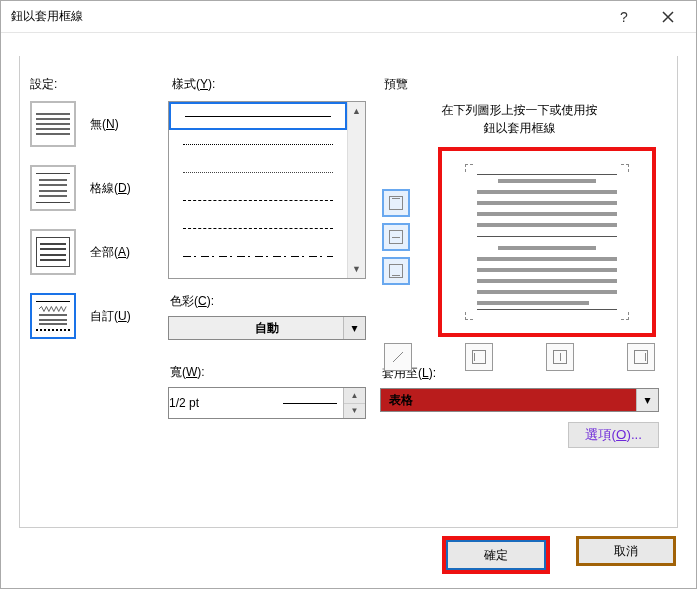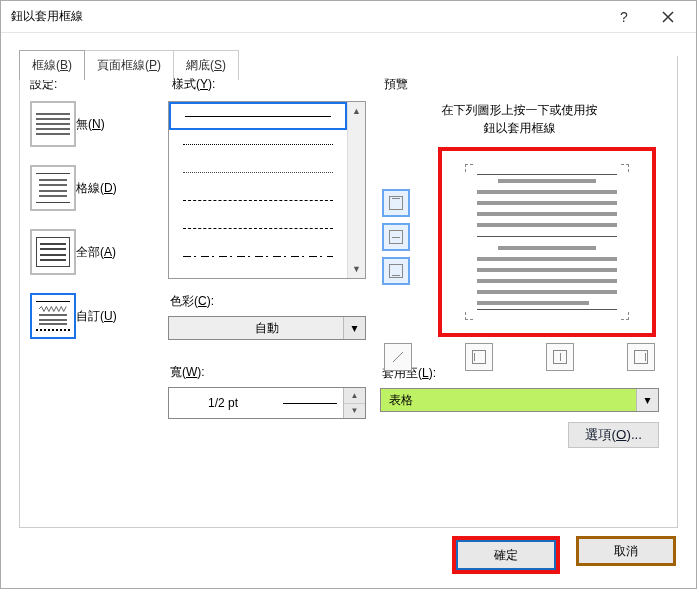--- a/index.html
+++ b/index.html
@@ -59,21 +59,21 @@
     padding: 20px 18px 6px 6px;
     display: flex;
     gap: 14px;
   }
   .col-set { width: 128px; }
   .col-style { width: 198px; }
   .col-preview { flex:1; }
   .section-label { margin-bottom:8px; font-size:12px; padding-left:4px;}
   .u { text-decoration: underline; }
   .setting-list { display:flex; flex-direction:column; gap:18px; }
-  .setting-item { display:flex; align-items:center; gap:0; padding-left:4px;}
+  .setting-item { display:flex; align-items:center; gap:14px; padding-left:4px;}
   .setting-icon {
     width:46px; height:46px;
     border:2px solid #1a73e8;
     background:#fff;
     display:flex; align-items:center; justify-content:center;
     flex-shrink:0;
   }
   .setting-icon.inactive { border-color:#bbb; }
   .thumb {
     width:34px; height:30px;
@@ -102,31 +102,31 @@
   .line-sample { width:100%; }
   .scrollbar { width:18px; background:#f0f0f0; border-left:1px solid #ddd; display:flex; flex-direction:column; justify-content:space-between;}
   .scroll-btn { height:18px; display:flex;align-items:center;justify-content:center;font-size:9px;color:#555;background:#f0f0f0;}
   .scroll-track { flex:1; }
   .field-label { margin:4px 0 6px 2px; }
   .dropdown {
     height:24px; border:1px solid #888; background:#eee;
     display:flex; align-items:center; position:relative;
     padding:0 8px;
   }
-  .dropdown.white { background:#bef264; }
-  .dropdown .dd-text { flex:1; text-align:center; }
+  .dropdown.white { background:#b91c1c; }
+  .dropdown .dd-text { flex:1; text-align:center;font-weight:bold; }
   .dropdown .dd-text.left { text-align:left; }
   .dropdown .dd-arrow {
     position:absolute; right:0; top:0; width:22px; height:100%;
     border-left:1px solid #bbb;
     display:flex;align-items:center;justify-content:center;
     background:#e8e8e8;
   }
   .width-box { height:32px; border:1px solid #888; display:flex; align-items:center;}
-  .width-text { flex:1; text-align:center; }
+  .width-text { flex:1; }
   .width-sample { width:54px; height:0; border-top:1px solid #000; margin:0 6px;}
   .spin { width:22px; height:100%; border-left:1px solid #bbb; display:flex; flex-direction:column; background:#e8e8e8;}
   .spin div{flex:1;display:flex;align-items:center;justify-content:center;font-size:8px;color:#555;}
   .spin div:first-child{border-bottom:1px solid #ccc;}
 
   .preview-hint { text-align:center; margin:8px 0 10px; line-height:1.5;}
   .preview-area { position:relative; height:210px; }
   .redbox {
     position:absolute; border:4px solid #e11; 
   }
@@ -159,24 +159,24 @@
   .mini-thumb { width:14px;height:14px; border:1px solid #888; position:relative;}
   .mini-thumb .h{position:absolute;left:2px;right:2px;top:50%;height:1px;background:#888;}
   .mini-thumb .v{position:absolute;top:2px;bottom:2px;left:50%;width:1px;background:#888;}
   .mini-thumb .ht{position:absolute;left:2px;right:2px;top:1px;height:1px;background:#888;}
   .mini-thumb .hb{position:absolute;left:2px;right:2px;bottom:1px;height:1px;background:#888;}
 
   .apply-row { margin-top:8px;}
   .options-btn {
     float:right; margin-top:10px;
     height:26px; padding:0 16px; border:1px solid #c5c5c5; background:#e8e8e8;
-    color:#0f172a;
+    color:#6d28d9;
   }
   .footer {
-    position:absolute; right:20px; bottom:14px; display:flex; gap:16px;padding-left:31px;
+    position:absolute; right:20px; bottom:14px; display:flex; gap:26px;padding-left:31px;
   }
   .ok-wrap { border:4px solid #e11; padding:0;}
   .btn {
     width:100px; height:30px; border:3px solid #a16207; background:#e8e8e8;
     display:flex;align-items:center;justify-content:center;
   }
   .btn.primary { border:2px solid #1a6bbd; }
 </style>
 </head>
 <body>
@@ -186,31 +186,20 @@
   <div class="titlebar">
     <div class="title">鈕以套用框線</div>
     <div class="help">?</div>
     <div class="close">
       <svg viewBox="0 0 12 12">
           <path d="M1 1 L11 11 M11 1 L1 11" stroke="#333" stroke-width="1.5" fill="none"></path>
         </svg>
     </div>
   </div>
 
-  <div class="tabs">
-    <div class="tab active">
-      <span>框線(<span class="u">B</span>)</span>
-    </div>
-    <div class="tab">
-      <span>頁面框線(<span class="u">P</span>)</span>
-    </div>
-    <div class="tab">
-      <span>網底(<span class="u">S</span>)</span>
-    </div>
-  </div>
 
   <div class="content">
 
     <div class="col-set">
       <div class="section-label">設定:</div>
       <div class="setting-list">
         <div class="setting-item">
           <div class="setting-icon inactive">
             <div class="thumb">
                 <div class="thumb-line"></div>

